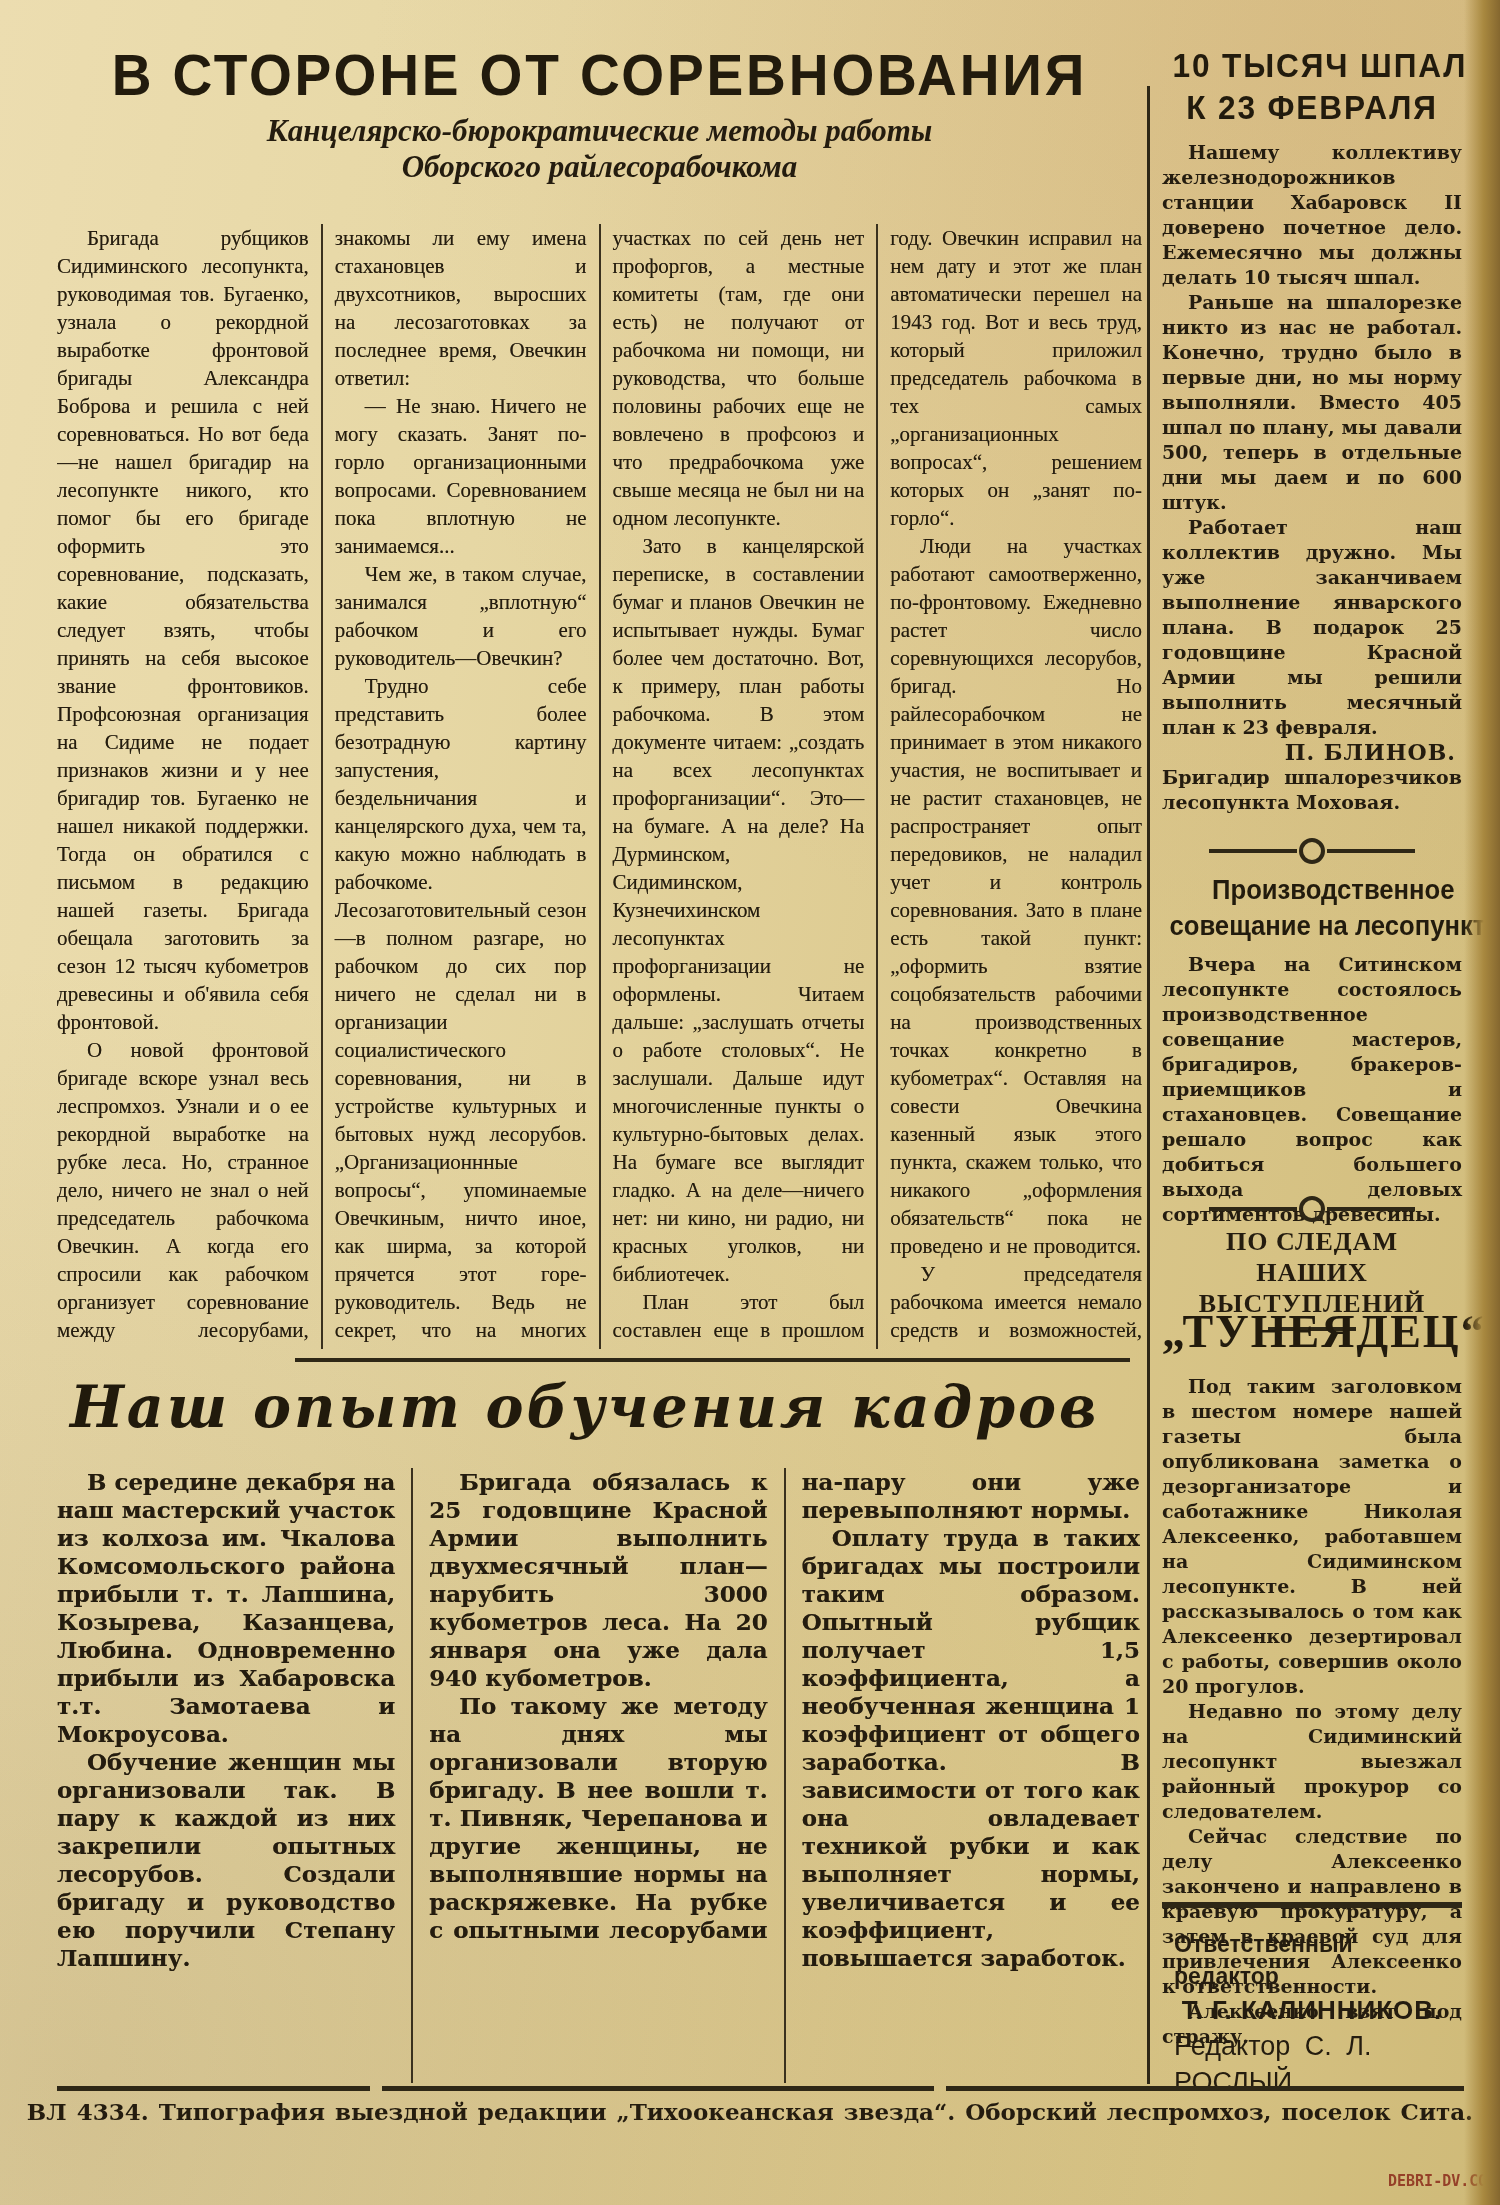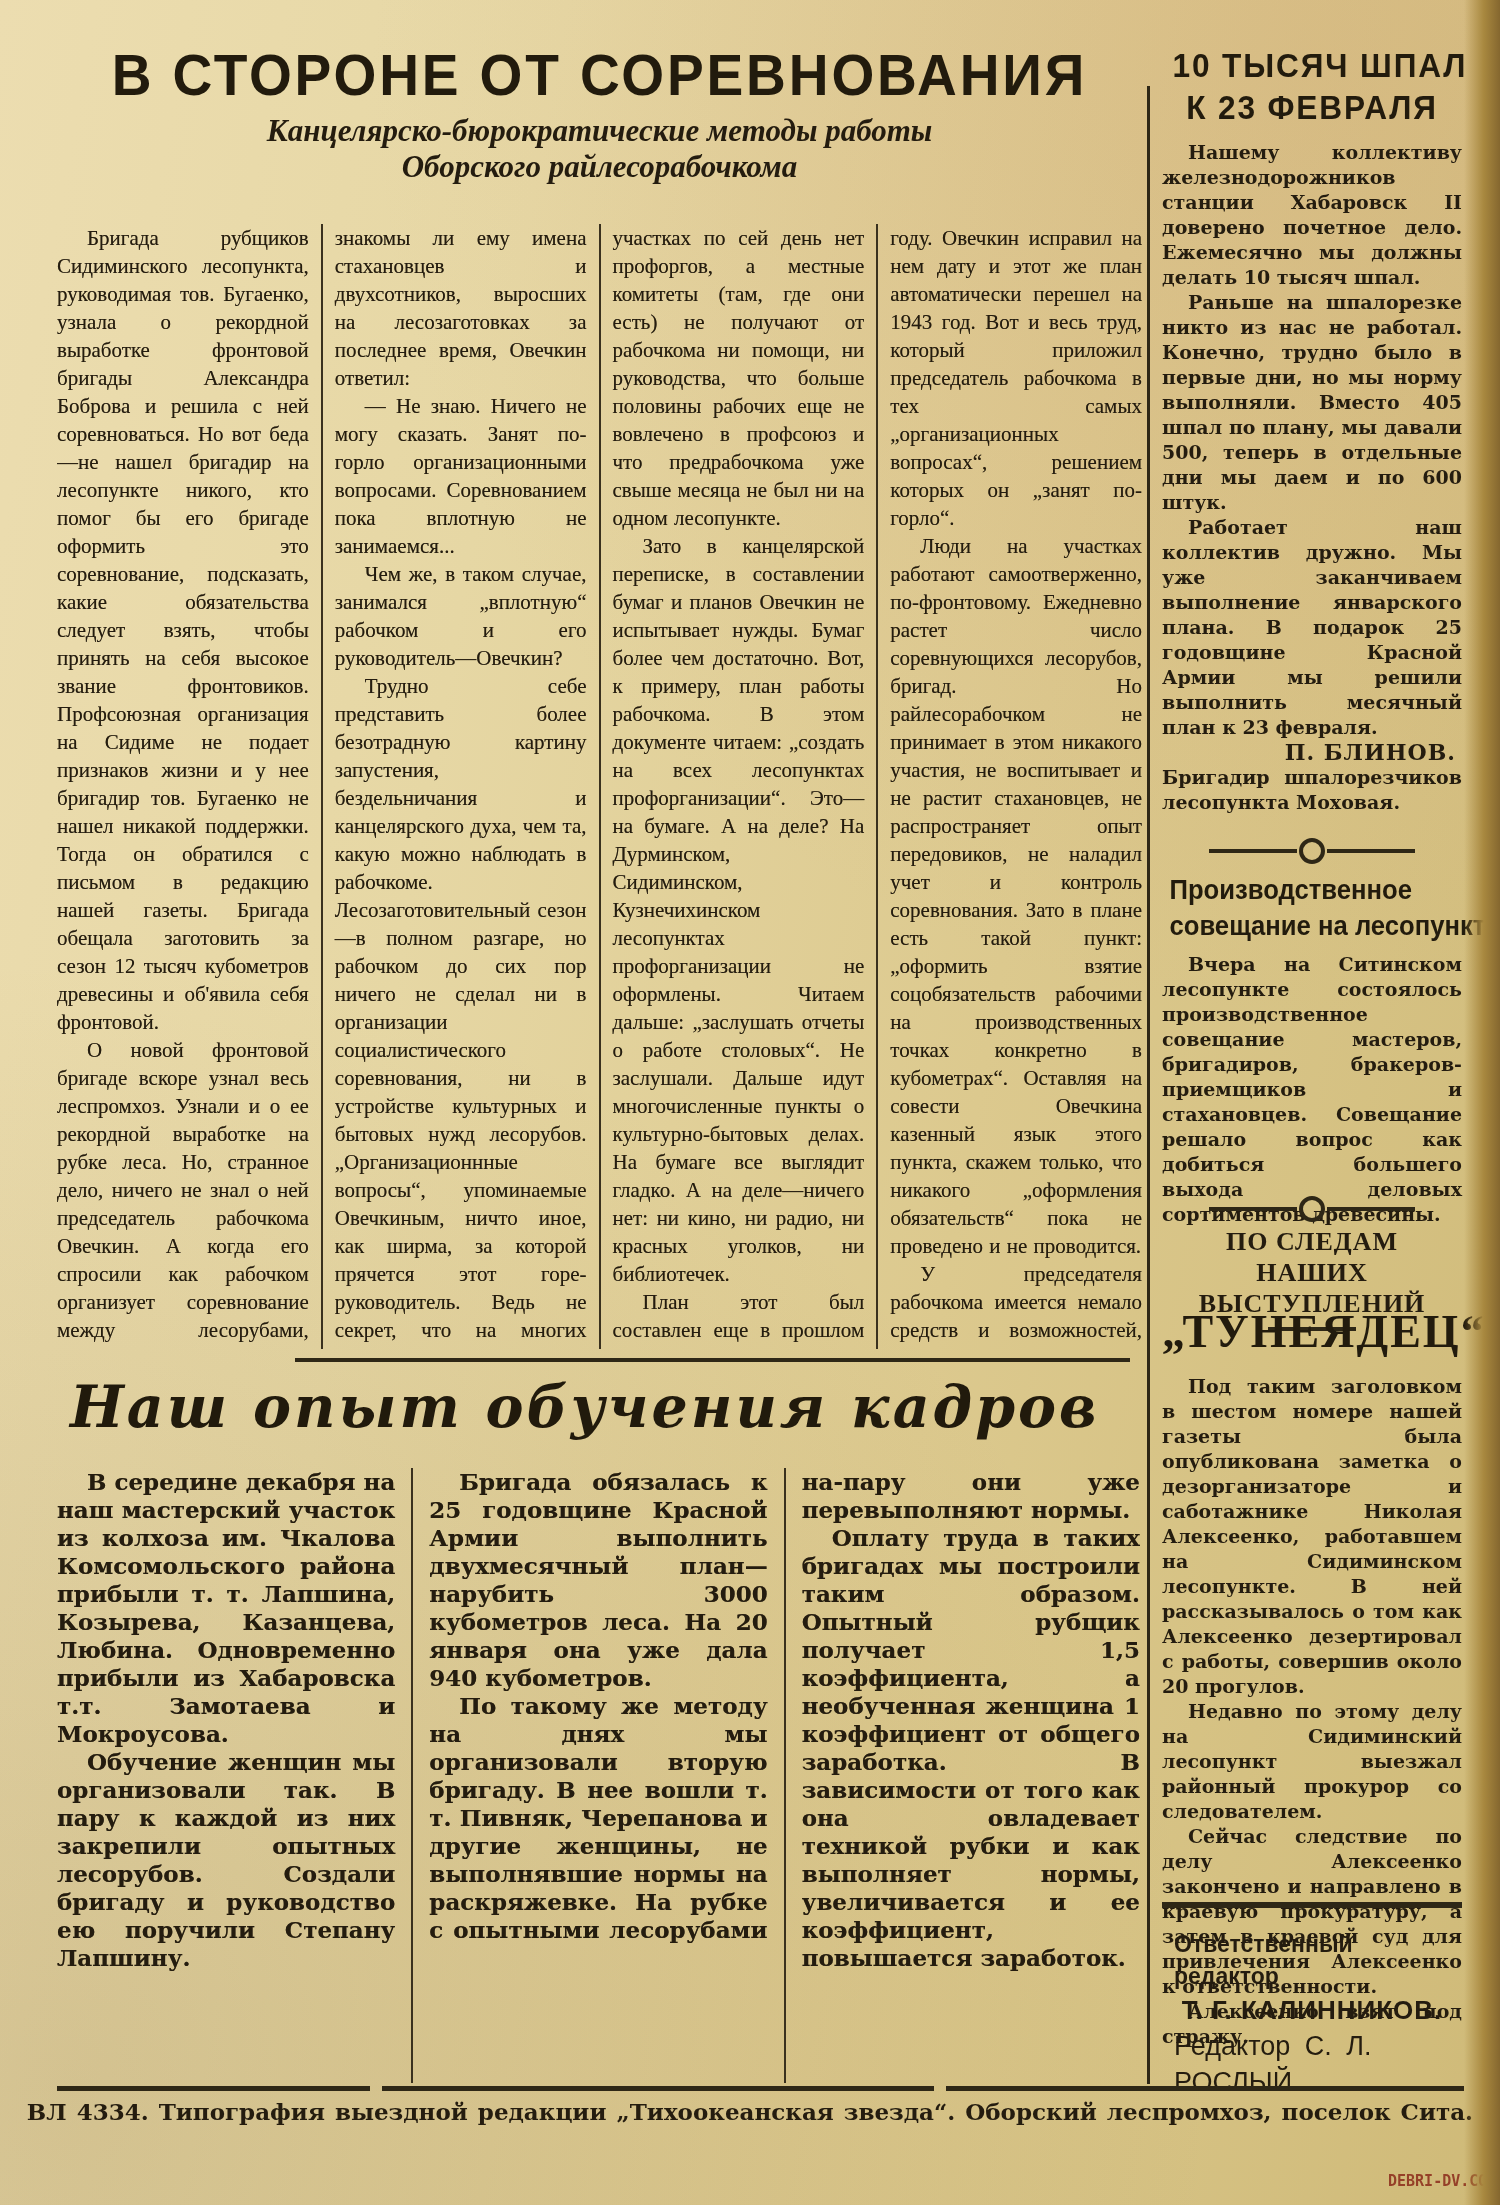--- a/index.html
+++ b/index.html
@@ -45,21 +45,21 @@
     font-family:"DejaVu Serif", serif;font-weight:bold;
     font-size:23px;line-height:28px;text-align:justify;
   }
 
   
   .sidebar{position:absolute;left:1162px;top:0;width:300px;height:2090px;}
   .sb-block{position:absolute;left:0;width:300px;}
   .sb-h1{font-family:"Liberation Sans", sans-serif;font-weight:bold;text-align:center;
     font-size:34px;line-height:42px;letter-spacing:2px;color:#221b0d;white-space:nowrap;}
   .sb-h1 div{transform:scaleX(0.93);}
-  .sb-h2{font-family:"Liberation Sans", sans-serif;font-weight:bold;text-align:left;
+  .sb-h2{font-family:"Liberation Sans", sans-serif;font-weight:bold;text-align:right;
     font-size:27px;line-height:36px;color:#221b0d;white-space:nowrap;}
   .sb-h2 div{transform:scaleX(0.95);}
   .sb-body{font-family:"DejaVu Serif", serif;font-weight:bold;font-size:19px;line-height:25px;
     text-align:justify;}
   .sb-body p{margin:0;text-indent:26px;}
   .sb-body p.sig{font-size:22px;}
   .sb-body p.sigrole{text-indent:0;font-size:19px;}
   .orn{display:flex;align-items:center;justify-content:center;}
   .orn .bar{width:88px;height:4px;background:#2e2716;}
   .orn .ring{width:18px;height:18px;border:4px solid #2e2716;border-radius:50%;margin:0 2px;}

